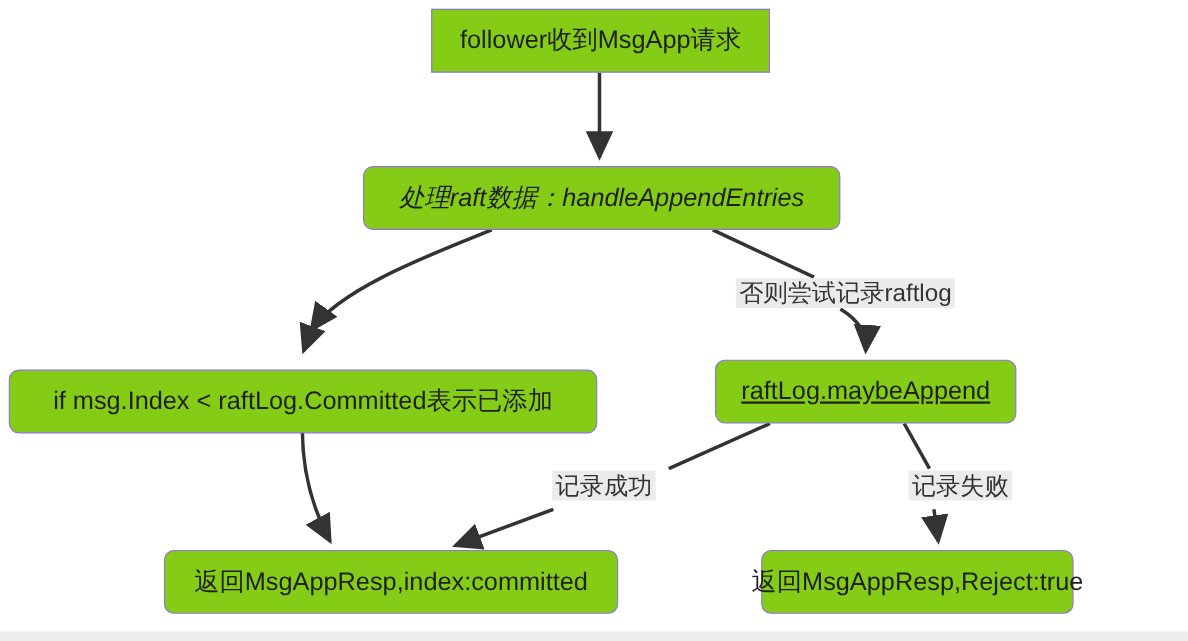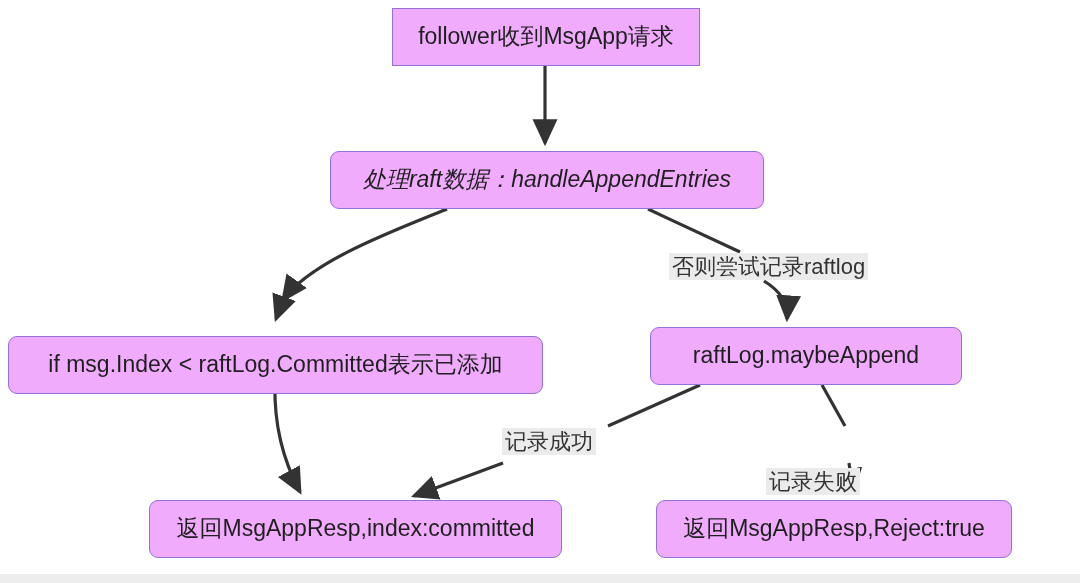--- a/index.html
+++ b/index.html
@@ -24,21 +24,21 @@
     position: absolute;
     left: 0;
     top: 0;
     width: 1080px;
     height: 583px;
     display: block;
   }
   .node-box {
     position: absolute;
     box-sizing: border-box;
-    background: #f0abfc;
+    background: #84cc16;
     border: 1.6px solid #9370DB;
     display: flex;
     align-items: center;
     justify-content: center;
     color: #1f1f1f;
     font-size: 23px;
     line-height: 1.1;
     white-space: nowrap;
     font-family: "Liberation Sans", sans-serif;
   }
@@ -98,32 +98,32 @@
   </div>
 
   <div class="node-box node-rounded" style="left:330px; top:151px; width:434px; height:58px;font-style:italic;">
     <span>处理raft数据：handleAppendEntries</span>
   </div>
 
   <div class="node-box node-rounded" style="left:8px; top:336px; width:535px; height:58px;">
     <span>if msg.Index &lt; raftLog.Committed表示已添加</span>
   </div>
 
-  <div class="node-box node-rounded" style="left:650px; top:327px; width:312px; height:58px;">
+  <div class="node-box node-rounded" style="left:650px; top:327px; width:274px; height:58px;text-decoration:underline;">
     <span>raftLog.maybeAppend</span>
   </div>
 
   <div class="node-box node-rounded" style="left:110px; top:500px; width:413px; height:58px;margin-left:39px;">
     <span>返回MsgAppResp,index:committed</span>
   </div>
 
-  <div class="node-box node-rounded" style="left:656px; top:500px; width:356px; height:58px;">
+  <div class="node-box node-rounded" style="left:692px; top:500px; width:284px; height:58px;">
     <span>返回MsgAppResp,Reject:true</span>
   </div>
 
   <div class="edge-label" style="left:502px; top:428px;">记录成功</div>
 
   <div class="edge-label" style="left:669px; top:253px;">否则尝试记录raftlog</div>
 
-  <div class="edge-label" style="left:766px; top:428px;margin-top:40px;">记录失败</div>
+  <div class="edge-label" style="left:826px; top:428px;">记录失败</div>
 
   <div class="bottom-strip"></div>
 </div>
 
 </body></html>

